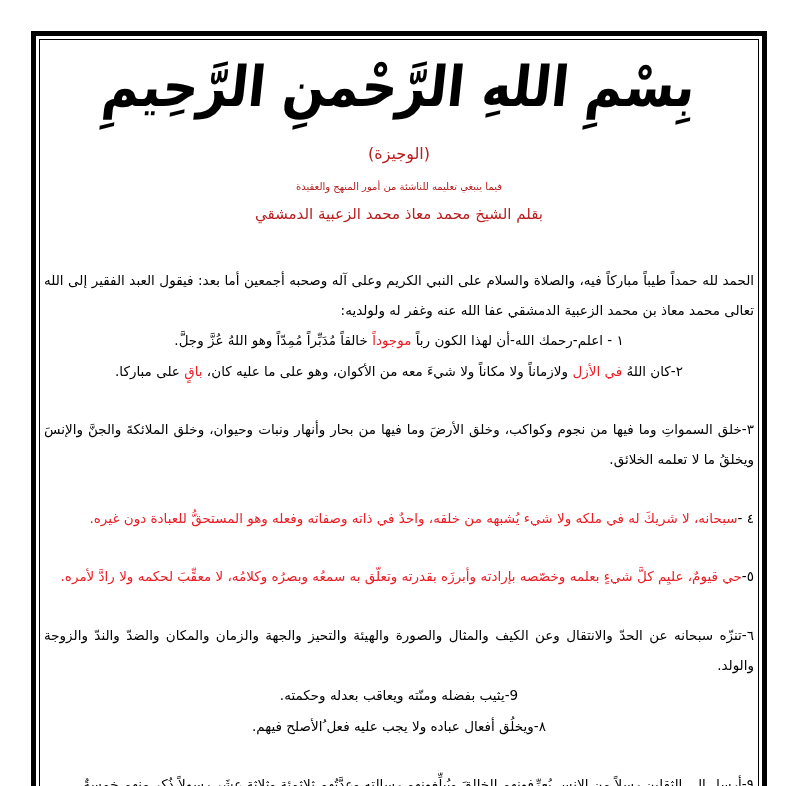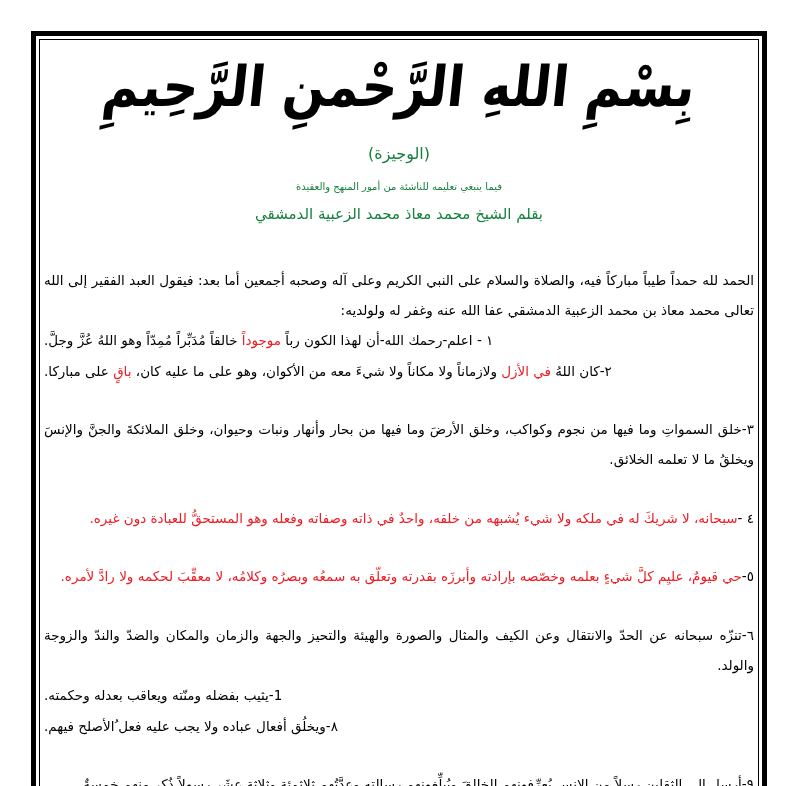--- a/index.html
+++ b/index.html
@@ -70,21 +70,21 @@
     letter-spacing: -2px;
     transform: skewX(-6deg) scaleY(1.12);
     transform-origin: center;
     white-space: nowrap;
     line-height: 1.35;
   }
 
   
   .title-line {
     text-align: center;
-    color: #15803d;
+    color: #b91c1c;
     font-family: "DejaVu Sans", sans-serif;
     margin: 0;
   }
   .subtitle-paren {
     font-size: 16px;
     padding-top: 18px;
     padding-bottom: 4px;
   }
   .subtitle-desc {
     font-size: 10px;
@@ -105,21 +105,21 @@
     line-height: 2.25;
     color: #000000;
     margin: 0;
     text-align: justify;
     text-justify: inter-word;
   }
   .para-intro {
     text-align: justify;
   }
   .para-item {
-    text-align: left;
+    text-align: center;
   }
   .para-item.justify {
     text-align: justify;
     margin-top: 28px;
   }
 
   .u-underline {
     text-underline-offset: 3px;
     text-decoration-thickness: 1px;
   }
@@ -163,21 +163,21 @@
 
       <p class="para para-intro"><span>الحمد لله حمداً طيباً مباركاً فيه، والصلاة والسلام على النبي الكريم وعلى آله وصحبه أجمعين أما بعد: فيقول العبد الفقير إلى الله تعالى </span><span class="u-underline">محمد معاذ بن محمد الزعبية الدمشقي عفا الله عنه وغفر له ولولديه:</span></p>
 
       <div id="numbered-items">
           <p class="para para-item"><span>١ - اعلم-رحمك الله-أن لهذا الكون رباً </span><span class="hl">موجوداً</span><span> خالقاً مُدَبِّراً مُمِدّاً وهو اللهُ عُزَّ وجلَّ.</span></p>
           <p class="para para-item"><span>٢-كان اللهُ </span><span class="hl">في الأزل</span><span> ولازماناً ولا مكاناً ولا شيءَ معه من الأكوان، وهو على ما عليه كان، </span><span class="hl">باقٍ</span><span> على مباركا.</span></p>
           <p class="para para-item justify"><span>٣-خلق السمواتِ وما فيها من نجوم وكواكب، وخلق الأرضَ وما فيها من بحار وأنهار ونبات وحيوان، وخلق الملائكةَ والجنَّ والإنسَ ويخلقُ ما لا تعلمه الخلائق.</span></p>
           <p class="para para-item justify"><span>٤ -</span><span class="hl">سبحانه، لا شريكَ له في ملكه </span><span class="hl">ولا شيء يُشبهه من خلقه، واحدٌ في ذاته وصفاته وفعله وهو المستحقُّ للعبادة دون غيره.</span></p>
           <p class="para para-item justify"><span>٥-</span><span class="hl">حي قيومٌ، عليِم كلَّ شيءٍ بعلمه وخصّصه بإرادته وأبرزَه بقدرته وتعلّق به سمعُه وبصرُه وكلامُه، لا معقِّبَ لحكمه ولا رادَّ لأمره.</span></p>
           <p class="para para-item justify"><span>٦-تنزّه سبحانه عن الحدّ والانتقال وعن الكيف والمثال والصورة والهيئة والتحيز والجهة والزمان والمكان والضدّ والندّ والزوجة والولد.</span></p>
-          <p class="para para-item"><span>1-يثيب بفضله ومنّته ويعاقب بعدله وحكمته.</span></p>
+          <p class="para para-item"><span>9-يثيب بفضله ومنّته ويعاقب بعدله وحكمته.</span></p>
           <p class="para para-item"><span>٨-ويخلُق أفعال عباده ولا يجب عليه فعل ُالأصلح فيهم.</span></p>
           <p class="para para-item justify"><span>٩-أرسل إلى الثقلين رسلاً من الإنس يُعرِّفونهم الخالقَ ويُبلِّغونهم رسالته وعِدَّتُهم ثلاثمئة وثلاثة عشَر رسولاً ذُكِر منهم خمسةٌ</span></p>
         </div>
 
       <p class="clipped-line">وعشرون رسولاً لأولي العزم منهم خمسة أولئك: نُوح وإبراهيم وموسى وعيسى ومحمدٌ عليهم الصلاة والسلام.</p>
 
     </div>
   </div>
 </div>
 

